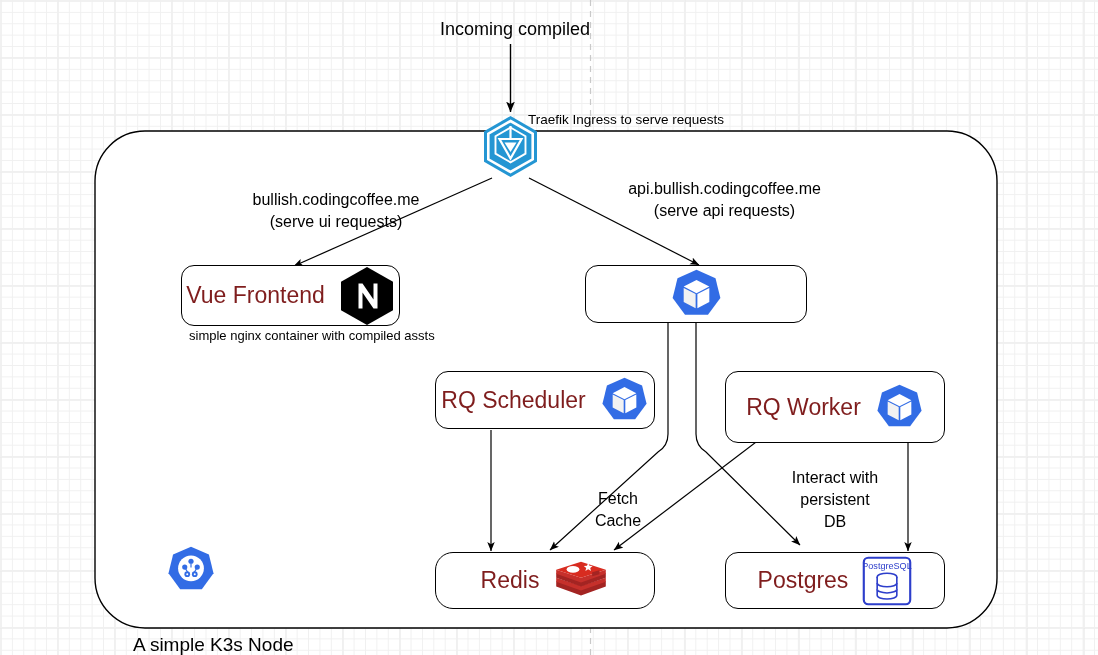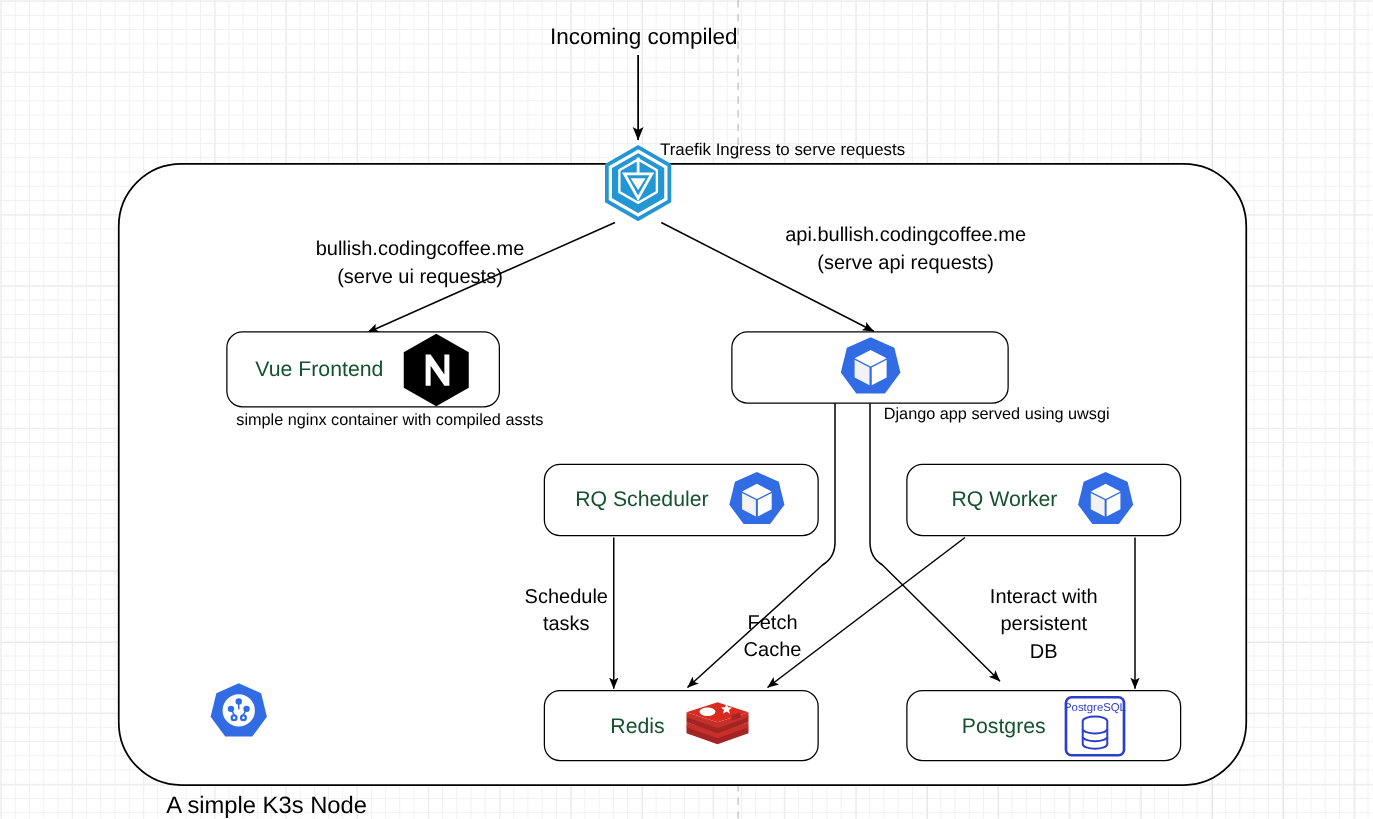--- a/index.html
+++ b/index.html
@@ -39,24 +39,24 @@
     box-sizing: border-box;
     background: #ffffff;
     border: 1.3px solid #000000;
     border-radius: 13px;
     display: flex;
     align-items: center;
     justify-content: center;
     gap: 14px;
   }
   .node-label {
-    font-size: 17px;
+    font-size: 23px;
     line-height: 1.15;
     white-space: nowrap;
-    color: #14532d;
+    color: #7f1d1d;
   }
   .node-icon {
     flex: 0 0 auto;
     display: flex;
     align-items: center;
     justify-content: center;
   }
   .caption {
     position: absolute;
     font-size: 13px;
@@ -155,59 +155,56 @@
         <polygon points="30,2 51.5,11.5 57,34 43,53 17,53 3,34 8.5,11.5" fill="#326ce5"></polygon>
         <g fill="#ffffff">
           <polygon points="30,14 45,21.5 45,39 30,46.5 15,39 15,21.5" fill="none" stroke="#ffffff" stroke-width="0"></polygon>
           <polygon points="30,13.5 44.5,21 30,28.5 15.5,21" fill="#ffffff"></polygon>
           <polygon points="15.5,22.5 29,29.5 29,45.5 15.5,38.5" fill="#f2f2f2"></polygon>
           <polygon points="44.5,22.5 31,29.5 31,45.5 44.5,38.5" fill="#ffffff"></polygon>
         </g>
       </svg>
     </span>
   </div>
-  <div class="caption" style="left:707px; top:323px;">Django app served using uwsgi</div>
 
   <div class="node" style="left:435px; top:371px; width:220px; height:58px;">
     <span class="node-label">RQ Scheduler</span>
     <span class="node-icon">
       <svg width="49" height="49" viewBox="0 0 60 60">
         <polygon points="30,2 51.5,11.5 57,34 43,53 17,53 3,34 8.5,11.5" fill="#326ce5"></polygon>
         <g>
           <polygon points="30,13.5 44.5,21 30,28.5 15.5,21" fill="#ffffff"></polygon>
           <polygon points="15.5,22.5 29,29.5 29,45.5 15.5,38.5" fill="#f2f2f2"></polygon>
           <polygon points="44.5,22.5 31,29.5 31,45.5 44.5,38.5" fill="#ffffff"></polygon>
         </g>
       </svg>
     </span>
   </div>
 
-  <div class="node" style="left:725px; top:371px; width:220px; height:58px;">
+  <div class="node" style="left:725px; top:371px; width:220px; height:72px;">
     <span class="node-label">RQ Worker</span>
     <span class="node-icon">
       <svg width="49" height="49" viewBox="0 0 60 60">
         <polygon points="30,2 51.5,11.5 57,34 43,53 17,53 3,34 8.5,11.5" fill="#326ce5"></polygon>
         <g>
           <polygon points="30,13.5 44.5,21 30,28.5 15.5,21" fill="#ffffff"></polygon>
           <polygon points="15.5,22.5 29,29.5 29,45.5 15.5,38.5" fill="#f2f2f2"></polygon>
           <polygon points="44.5,22.5 31,29.5 31,45.5 44.5,38.5" fill="#ffffff"></polygon>
         </g>
       </svg>
     </span>
   </div>
 
-  <div class="edge-label" style="left:407px; top:467px; width:92px;">Schedule
-tasks</div>
   <div class="edge-label" style="left:578px; top:488px; width:80px;">Fetch
 Cache</div>
   <div class="edge-label" style="left:771px; top:467px; width:128px;">Interact with
 persistent
 DB</div>
 
-  <div class="node" style="left:435px; top:552px; width:220px; height:57px;">
+  <div class="node" style="left:435px; top:552px; width:220px; height:57px;border-radius:18px;">
     <span class="node-label">Redis</span>
     <span class="node-icon">
       <svg width="56" height="48" viewBox="0 0 70 60">
         <g>
           <polygon points="35,40 66,30 66,37 35,48 4,37 4,30" fill="#a32422"></polygon>
           <polygon points="35,36 66,26 66,31 35,42 4,31 4,26" fill="#c6302b"></polygon>
           <polygon points="35,30 66,20 66,26 35,37 4,26 4,20" fill="#a32422"></polygon>
           <polygon points="35,26 66,16 66,21 35,32 4,21 4,16" fill="#c6302b"></polygon>
           <polygon points="35,6 66,16 35,26 4,16" fill="#d82c20"></polygon>
           <ellipse cx="25" cy="15.5" rx="8" ry="4.2" fill="#ffffff"></ellipse>

